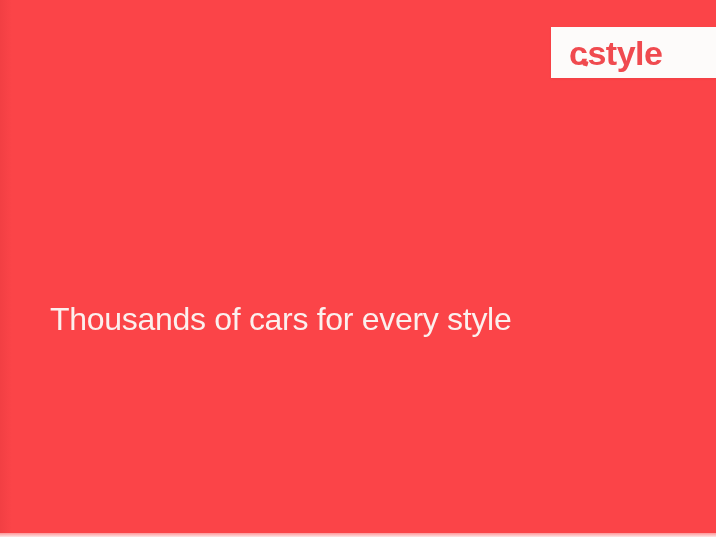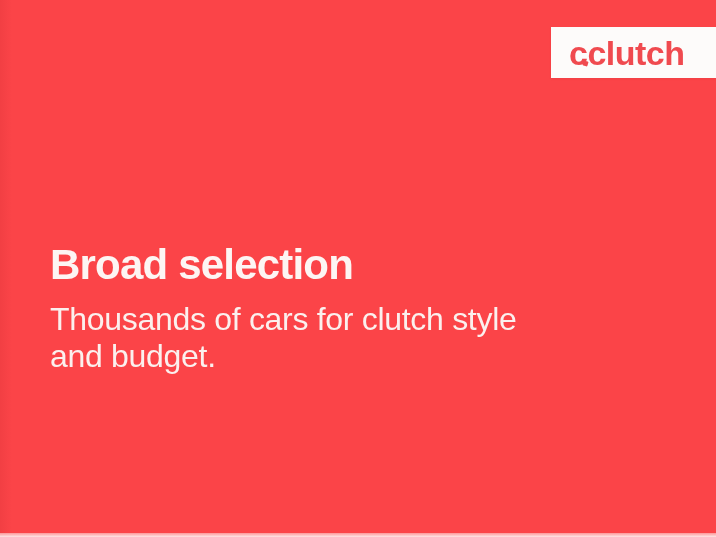--- a/index.html
+++ b/index.html
@@ -127,27 +127,25 @@
 <div id="slide">
 
   <div id="left-edge-band"></div>
 
   <div id="logo-plate">
     <div id="logo-wordmark">
       <span class="logo-c-wrap">
         <span>c</span>
         <span class="logo-c-tick"></span>
       </span>
-      <span>clutch</span>
+      <span>style</span>
     </div>
   </div>
 
 
-  <div id="headline">Broad selection</div>
 
   <div id="subhead">
-    <span class="subhead-line">Thousands of cars for clutch style</span>
-    <span class="subhead-line">and budget.</span>
+    <span class="subhead-line">Thousands of cars for every style</span>
   </div>
 
   <div id="bottom-edge-strip"></div>
 
 </div>
 
 </body></html>

